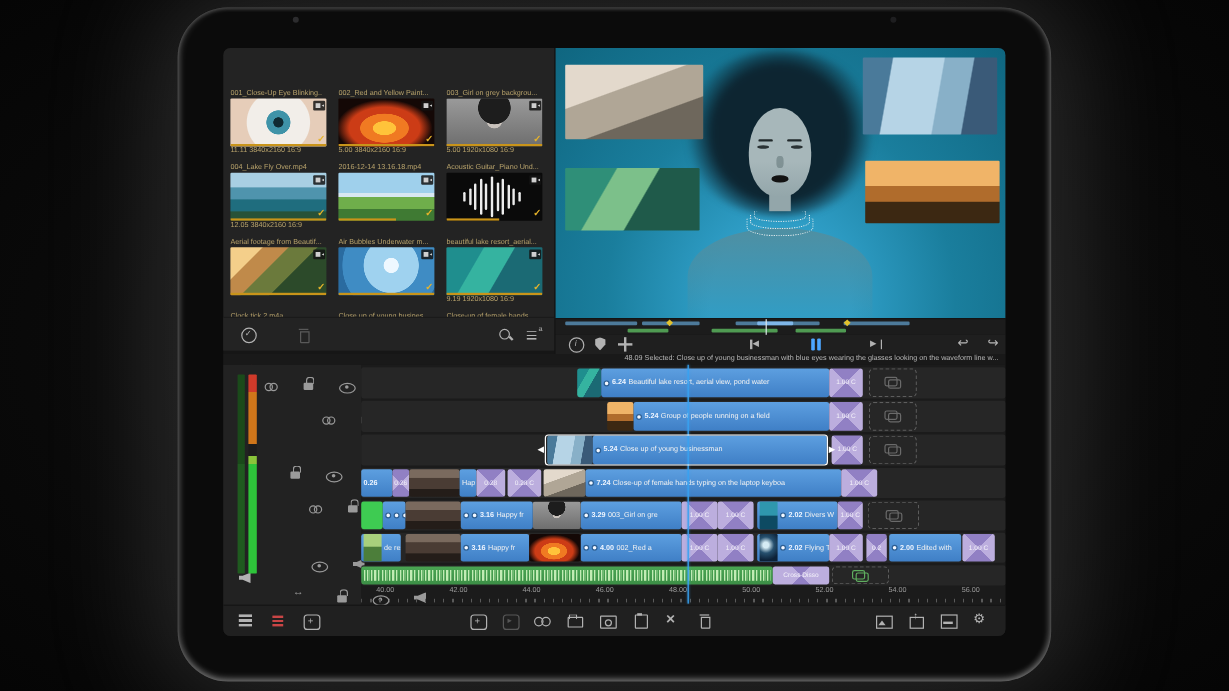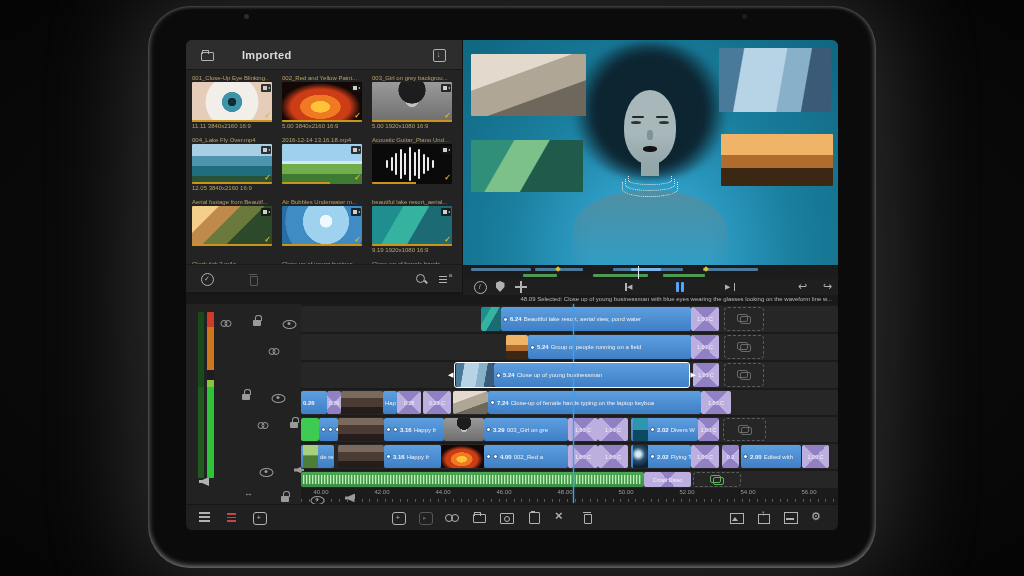--- a/index.html
+++ b/index.html
@@ -194,25 +194,20 @@
 <body>
 
 <div class="stage">
   <div class="tablet">
     <div class="cam-dot" style="left:96px;"></div>
     <div class="cam-dot" style="left:594px;opacity:.6;"></div>
 
     <div class="screen">
 
       <div class="library">
-        <div class="lib-header">
-          <span class="ic ic-folder" style="position:absolute;left:14px;top:8px;"></span>
-          <span class="lib-title">Imported</span>
-          <span class="ic ic-import" style="position:absolute;right:16px;top:8px;"></span>
-        </div>
         <div class="lib-grid" id="lib-grid">
             <div class="lib-item" style="left: 6px; top: 4px;">
               <div class="lib-name">001_Close-Up Eye Blinking..</div>
               <div class="lib-thumb th-eye">
                 <div class="media-badge"></div>
                 <div class="check">✓</div>
                 <div class="gold-line" style="width: 100%;"></div>
               </div>
               <div class="lib-meta">11.11 3840x2160 16:9</div>
             </div>

